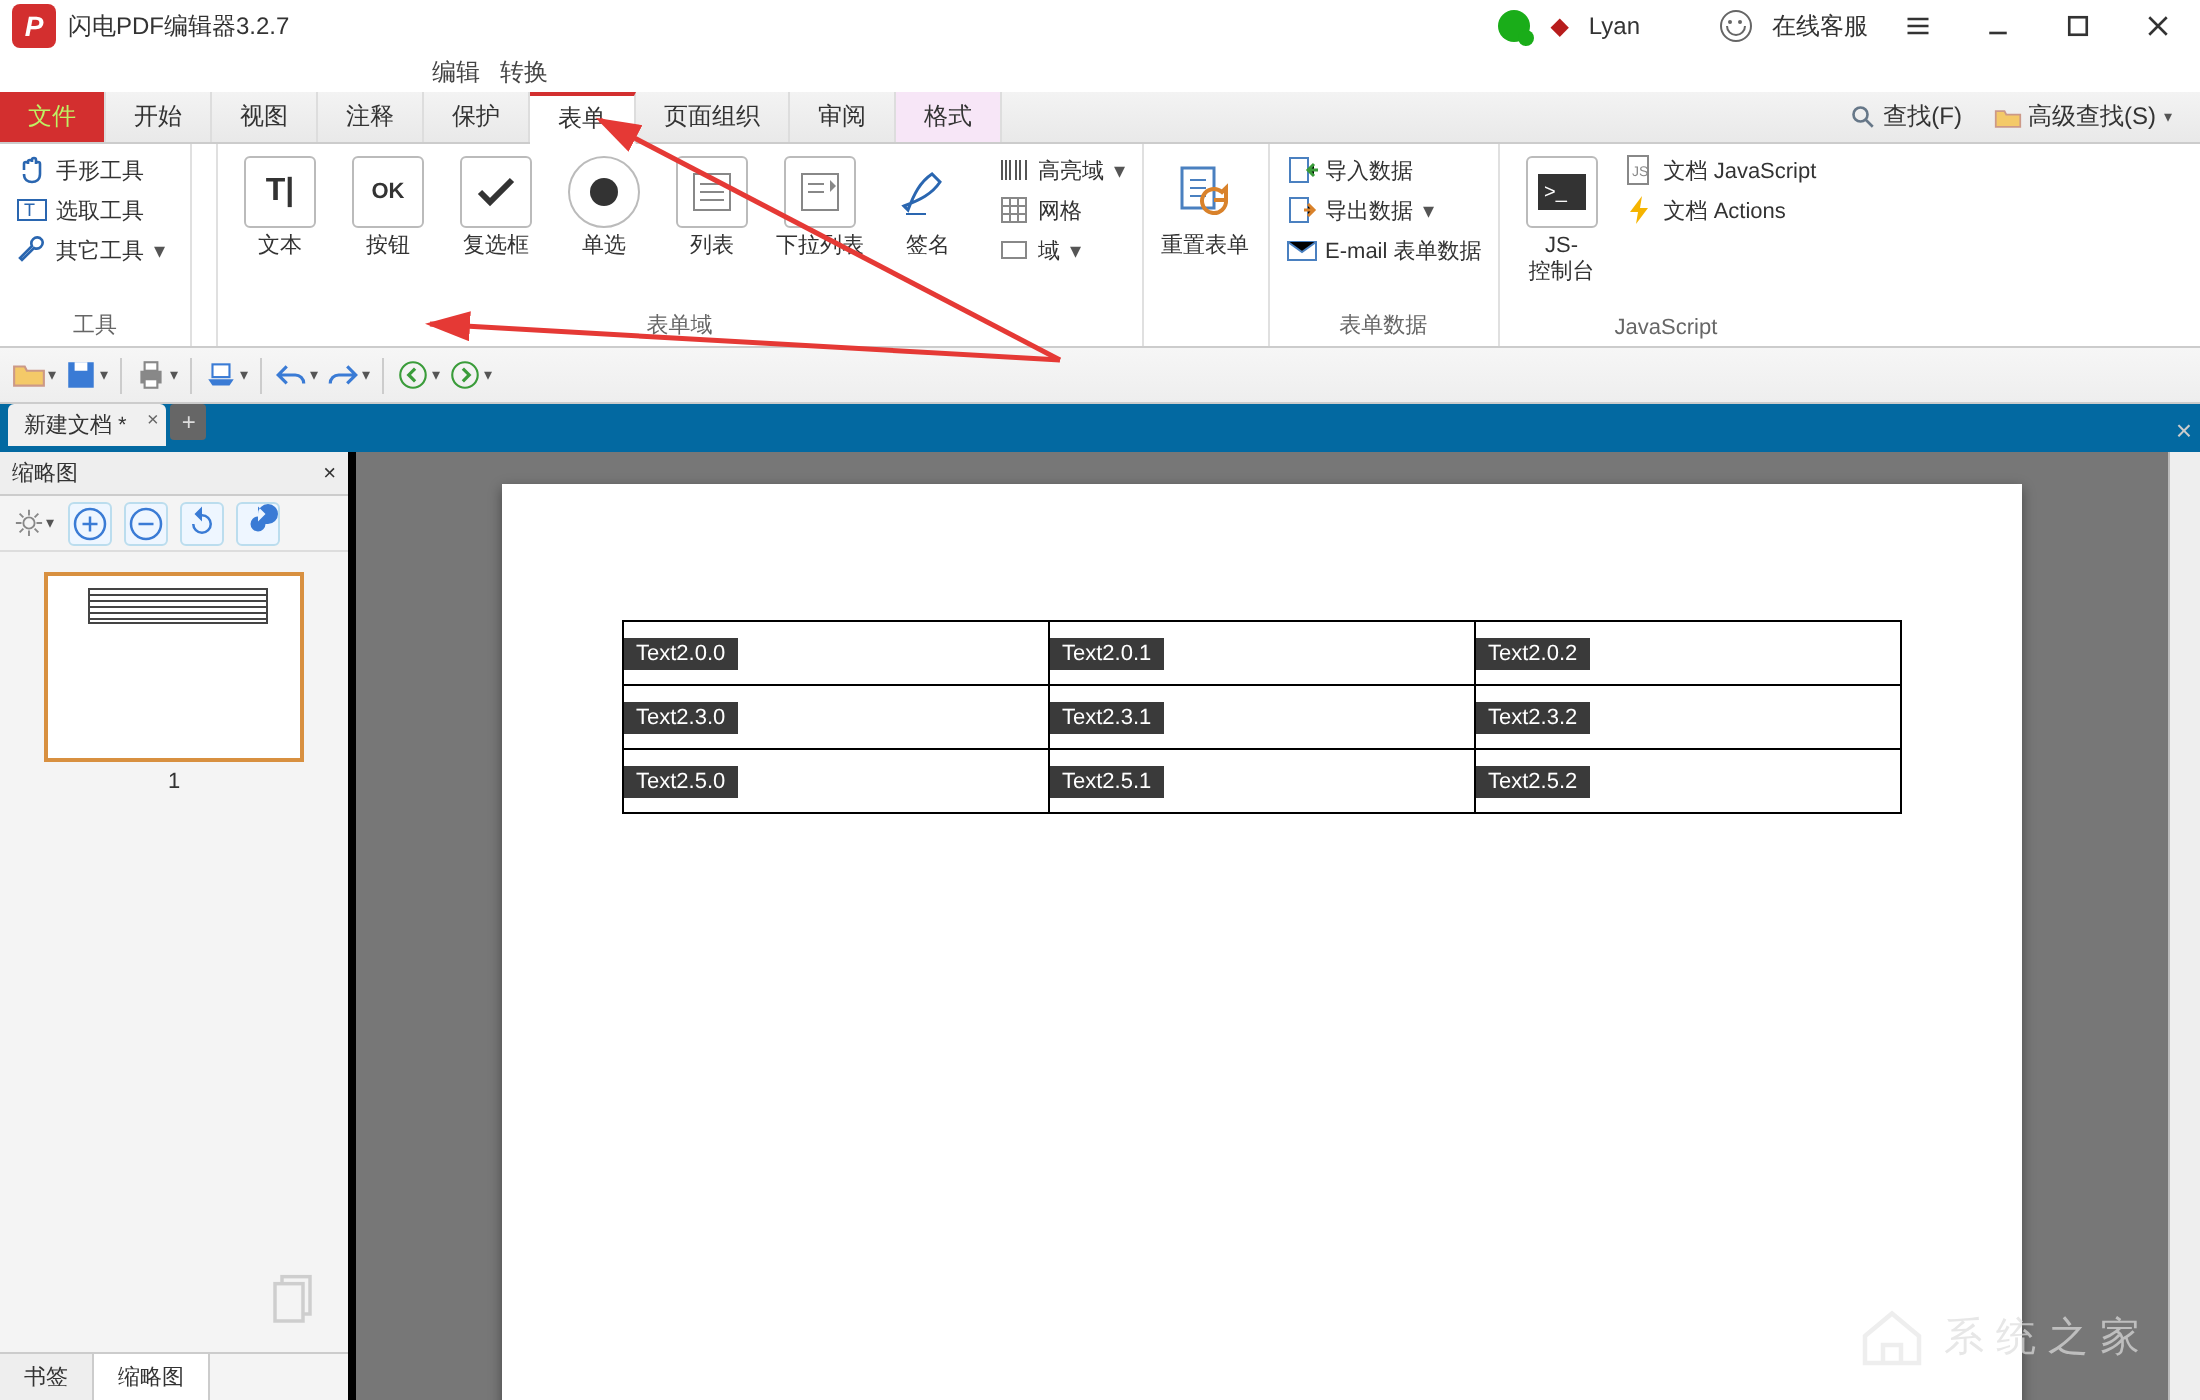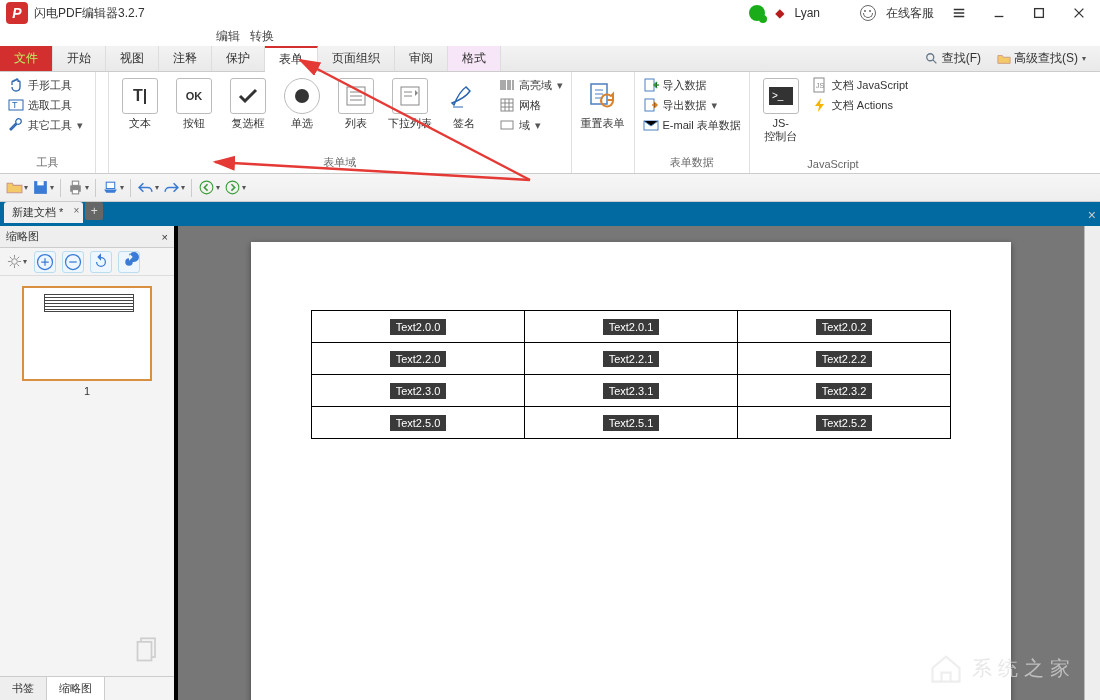--- a/index.html
+++ b/index.html
@@ -76,21 +76,21 @@
   .thumb-num { text-align: center; font-size: 11px; margin-top: 4px; }
   .sp-bottom { display: flex; border-top: 1px solid #ccc; }
   .sp-bottom .bt { flex: none; padding: 4px 12px; font-size: 11px; background: #eee; border-right: 1px solid #ccc; }
   .sp-bottom .bt.active { background: #fff; }
   .pages-ico { position: absolute; right: 12px; bottom: 12px; width: 28px; height: 28px; opacity: .5; }
 
   .canvas-wrap { flex: 1; position: relative; overflow: hidden; display:flex; }
   .canvas-scroll { flex:1; overflow:auto; background:#777; }
   .page { width: 760px; height: 560px; background: #fff; margin: 16px auto; box-shadow: 0 2px 6px rgba(0,0,0,.4); position: relative; padding-top: 68px; }
   .grid { width: 640px; margin: 0 auto; border-collapse: collapse; }
-  .grid td { border: 1.5px solid #000; height: 32px; text-align: center; vertical-align: middle; }
+  .grid td { border: 1.5px solid #000; height: 32px; text-align: left; vertical-align: middle; }
   .chip { display: inline-block; background: #3a3a3a; color: #fff; font-size: 11px; padding: 2px 6px; }
   .vscroll { width: 16px; background: #eee; border-left: 1px solid #bbb; }
 
   
   .wm { position: absolute; right: 24px; bottom: 14px; color: #ddd; font-size: 20px; letter-spacing: 6px; opacity: .7; display:flex; align-items:center; gap:8px;}
   .wm .house { width: 36px; height: 36px; opacity: .7; }
 
   
   .arrows { position: absolute; top: 50px; left: 0; width: 1100px; height: 200px; pointer-events: none; z-index: 50; }
 </style>
@@ -493,25 +493,20 @@
     <div class="canvas-scroll">
       <div class="page">
         <table class="grid">
           <tbody id="grid-body">
               <tr>
                 <td><span class="chip">Text2.0.0</span></td>
                 <td><span class="chip">Text2.0.1</span></td>
                 <td><span class="chip">Text2.0.2</span></td>
               </tr>
               <tr>
-                <td><span class="chip">Text2.2.0</span></td>
-                <td><span class="chip">Text2.2.1</span></td>
-                <td><span class="chip">Text2.2.2</span></td>
-              </tr>
-              <tr>
                 <td><span class="chip">Text2.3.0</span></td>
                 <td><span class="chip">Text2.3.1</span></td>
                 <td><span class="chip">Text2.3.2</span></td>
               </tr>
               <tr>
                 <td><span class="chip">Text2.5.0</span></td>
                 <td><span class="chip">Text2.5.1</span></td>
                 <td><span class="chip">Text2.5.2</span></td>
               </tr>
             </tbody>

